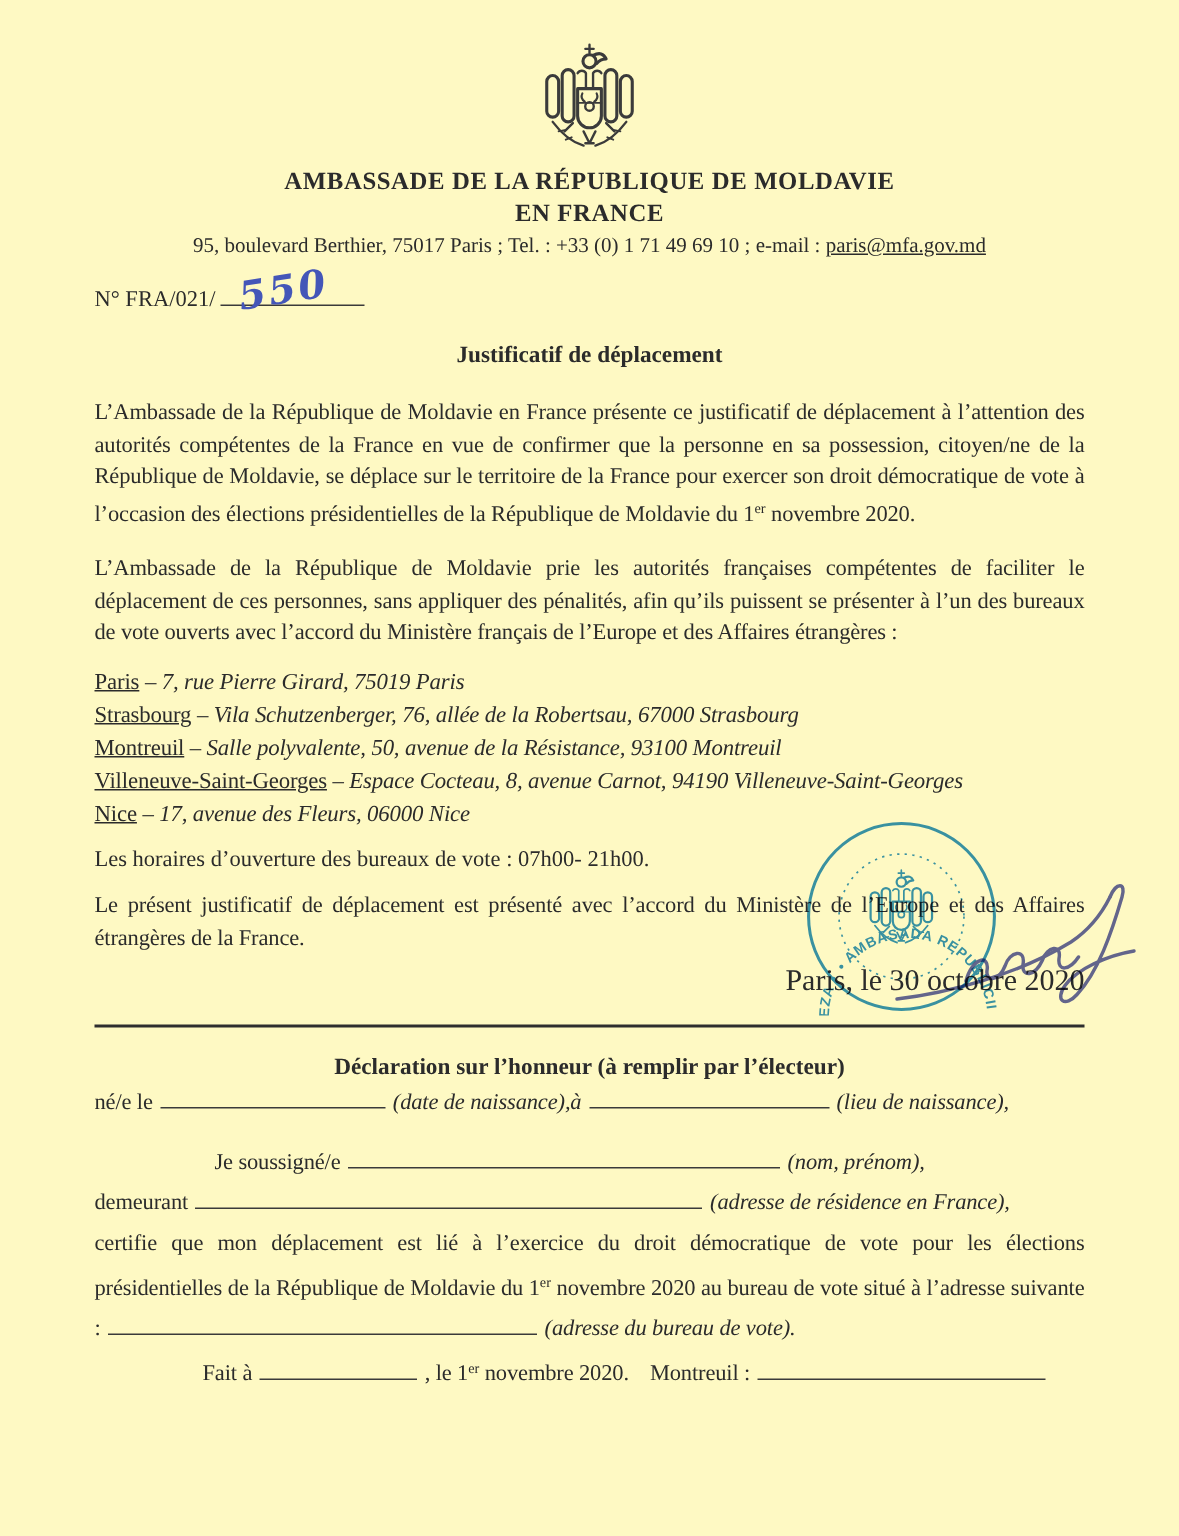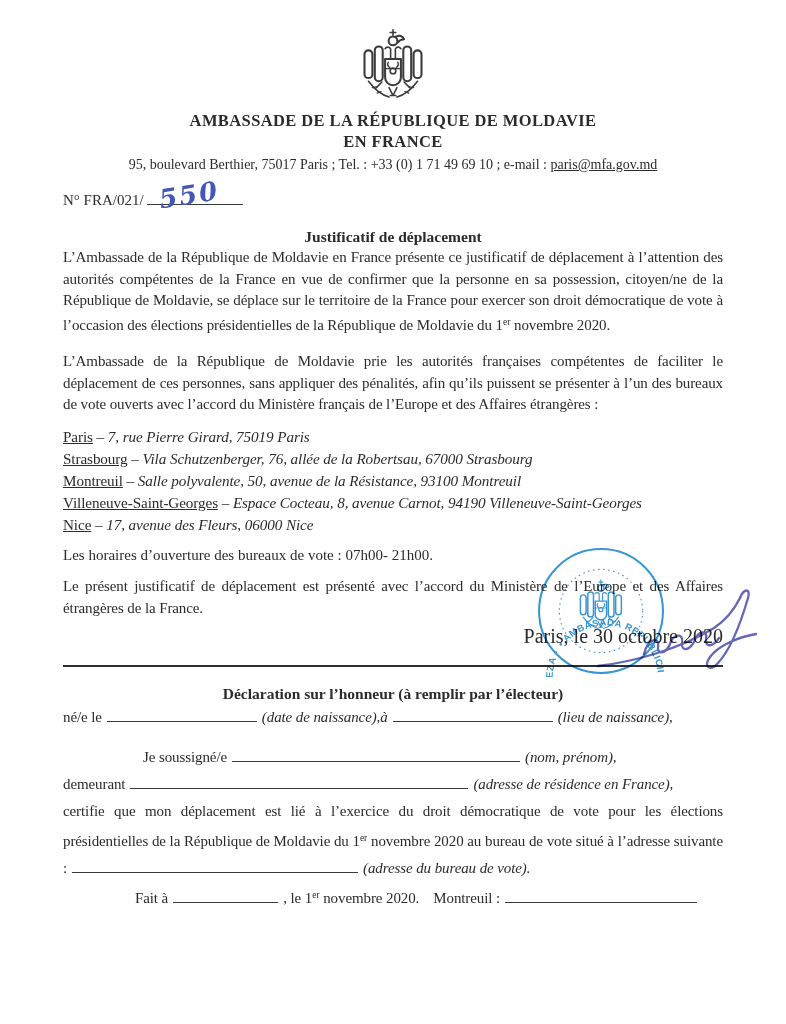--- a/index.html
+++ b/index.html
@@ -4,21 +4,21 @@
 <style>
   :root{
     --ink:#2b2b2b;
     --stamp:#2e8fd0;
     --sig:#5a5fb2;
     --hand:#4456b8;
   }
   *{margin:0;padding:0;box-sizing:border-box;}
   html,body{background:#e8e8e8;}
   .page{
-    width:786px;height:1024px;margin:0 auto;background:#ffffff;
+    width:786px;height:1024px;margin:0 auto;background:#fef9c3;
     position:relative;overflow:hidden;
     padding:24px 63px 0 63px;
     font-family:"Liberation Serif","DejaVu Serif",serif;
     color:var(--ink);
   }
   
   .emblem{display:block;margin:2px auto 2px auto;color:#3b3b3b;}
   .org{font-weight:bold;font-size:16.5px;line-height:21px;text-align:center;letter-spacing:.4px;}
   .contact{font-size:14px;line-height:20px;text-align:center;margin-top:3px;}
   .email{color:var(--ink);text-decoration:underline;cursor:pointer;}
@@ -26,21 +26,21 @@
   .ref-blank{display:inline-block;width:96px;border-bottom:1.4px solid #3a3a3a;height:1em;margin-left:3px;position:relative;vertical-align:baseline;}
   .handwritten{
     position:absolute;left:12px;bottom:-4px;
     font-size:26px;font-style:italic;font-weight:bold;color:var(--hand);
     transform:rotate(-9deg);letter-spacing:2px;
     font-family:"DejaVu Serif",serif;
   }
   
   .title{font-size:15.5px;font-weight:bold;text-align:center;margin-top:14px;line-height:20px;}
   .para{font-size:15px;line-height:21.5px;text-align:justify;letter-spacing:-.1px;}
-  .p1{}
+  .p1{margin-top:18px;}
   .p2{margin-top:15px;}
   sup.ord{font-size:9.5px;vertical-align:5px;letter-spacing:0;}
   .stations{margin-top:10px;font-size:15.2px;line-height:22px;letter-spacing:-.1px;}
   .station .city{text-decoration:underline;}
   .station .addr{font-style:italic;}
   .hours{margin-top:9px;font-size:15px;line-height:21.5px;}
   .p3{margin-top:10px;}
   .dateline{text-align:right;font-size:20px;line-height:21.5px;margin-top:7px;}
   .divider{border:none;border-top:2px solid #2e2e2e;margin-top:17px;}
   

